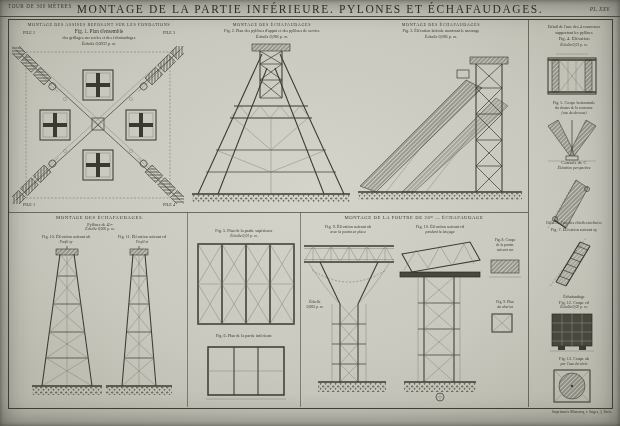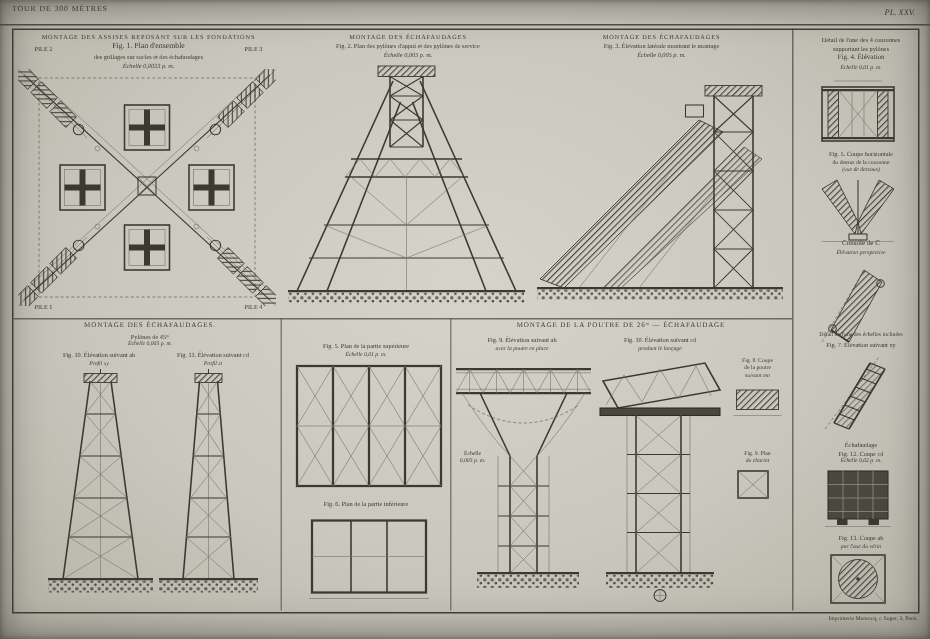--- a/index.html
+++ b/index.html
@@ -37,20 +37,21 @@
         <line x1="1" y1="0" x2="1" y2="3" stroke="#3e3e35" stroke-width="1.1"></line>
       </pattern>
       <pattern id="gnd" patternUnits="userSpaceOnUse" width="5" height="5">
         <circle cx="1.2" cy="1.5" r=".7" fill="#3e3e35" stroke="none"></circle>
         <circle cx="3.6" cy="3.8" r=".5" fill="#3e3e35" stroke="none"></circle>
       </pattern>
     </defs>
   </svg>
 
   <div class="t l f5 caps" style="left:8px;top:3px">TOUR DE 300 MÈTRES</div>
+  <div class="t title">MONTAGE DE LA PARTIE INFÉRIEURE. PYLONES ET ÉCHAFAUDAGES.</div>
   <div class="t r f55 it" style="right:10px;top:6px;width:60px">PL. XXV.</div>
   <div class="rule" style="left:0;top:15.5px;width:620px;height:1px"></div>
   <div class="frame"></div>
 
   <div class="rule" style="left:9px;top:212px;width:519px;height:.8px;opacity:.75"></div>
   <div class="rule" style="left:528px;top:19px;width:.8px;height:388px;opacity:.75"></div>
   <div class="rule" style="left:187px;top:212px;width:.8px;height:195px;opacity:.6"></div>
   <div class="rule" style="left:300px;top:212px;width:.8px;height:195px;opacity:.6"></div>
 
   <div class="t caps f4" style="left:12px;top:22px;width:174px">MONTAGE DES ASSISES REPOSANT SUR LES FONDATIONS</div>

